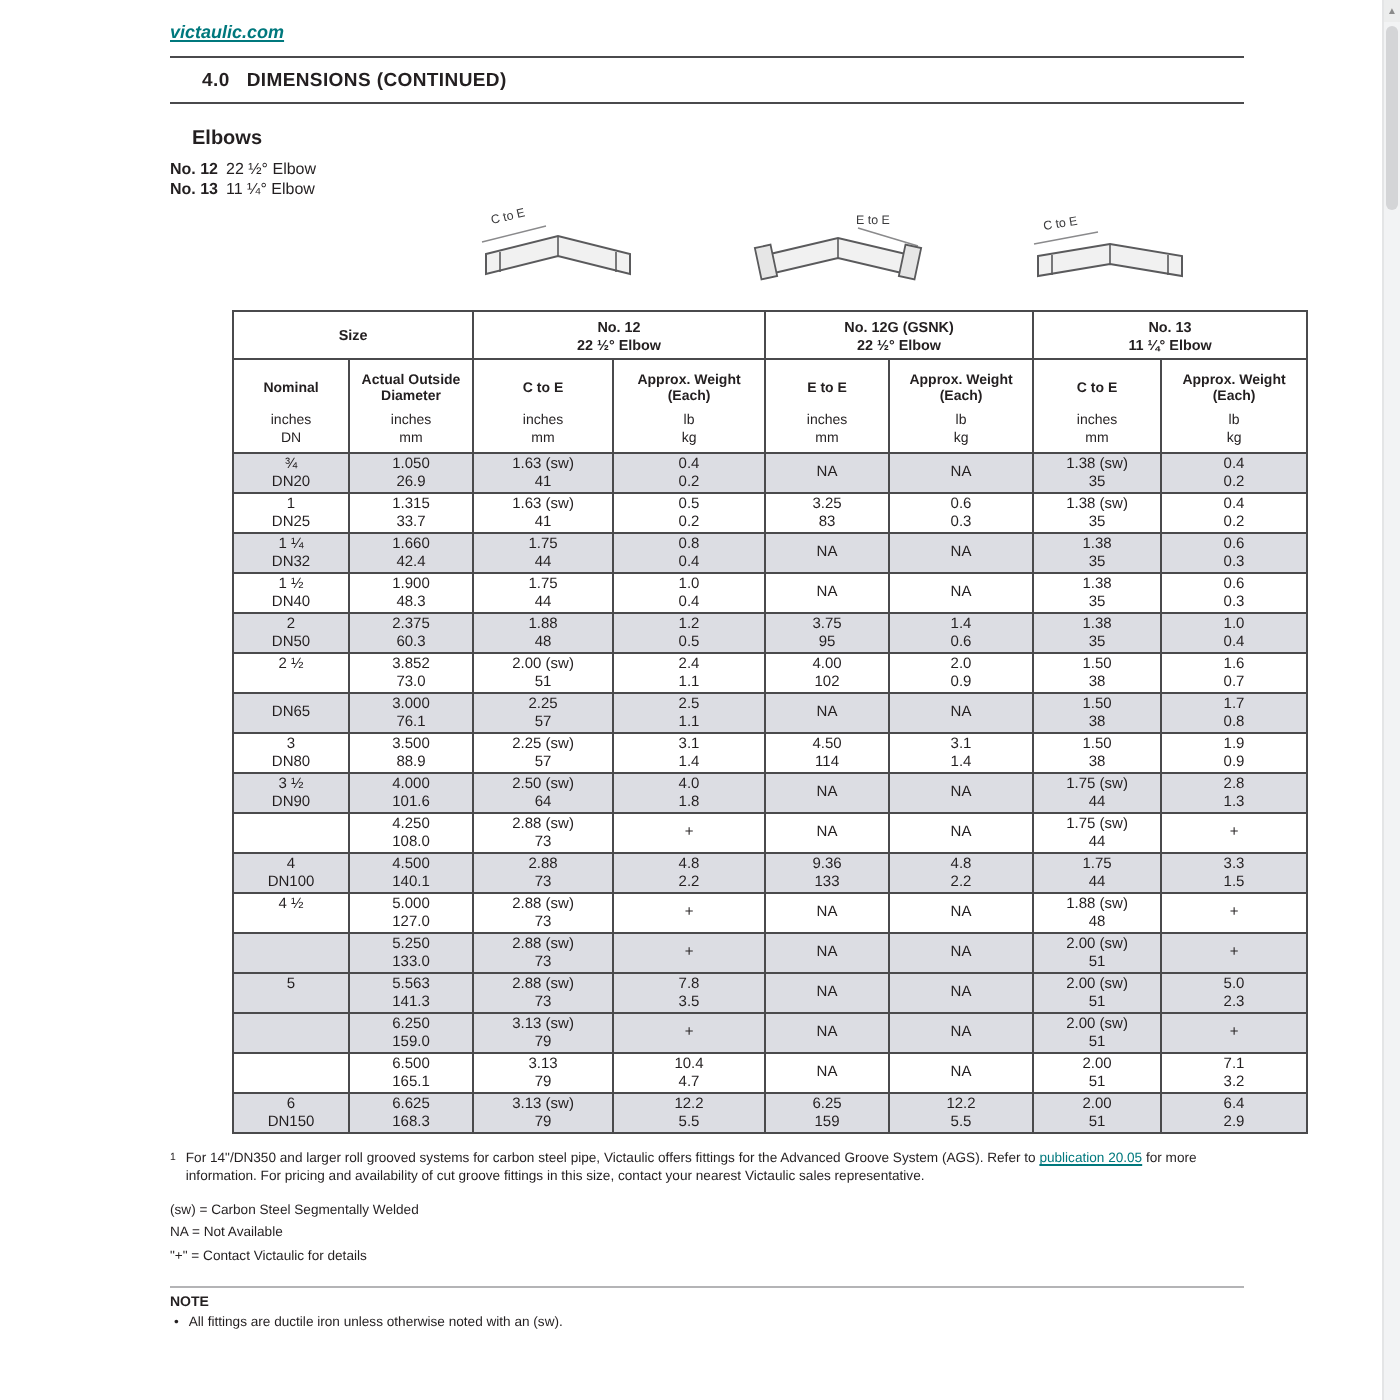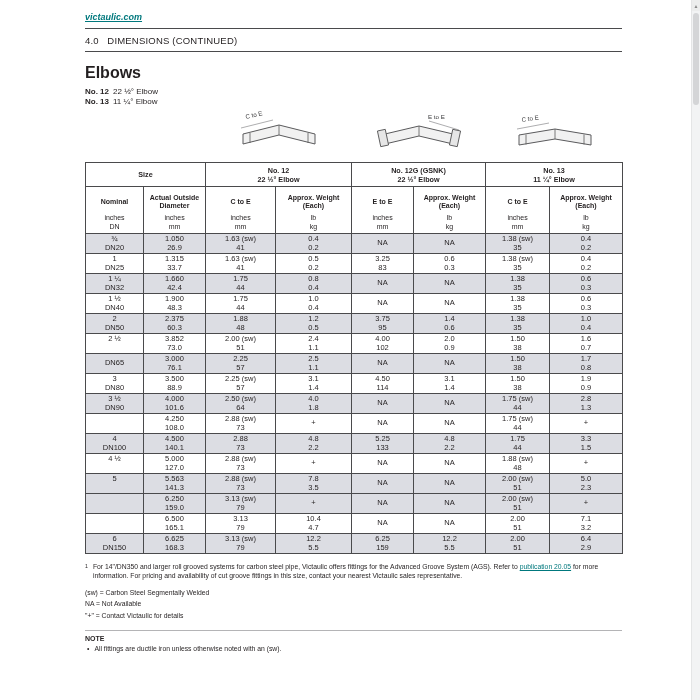--- a/index.html
+++ b/index.html
@@ -5,27 +5,27 @@
   html,body{margin:0;padding:0;}
   body{
     width:700px;height:700px;overflow:hidden;position:relative;
     background:#ffffff;color:#231f20;
     font-family:"Liberation Sans", sans-serif;
     -webkit-font-smoothing:antialiased;
   }
   .content{position:absolute;left:85px;top:6px;width:537px;}
   .site-link{display:inline-block;color:#00787d;font-weight:bold;font-size:9px;text-decoration:underline;cursor:pointer;font-style:italic;}
   .rule{height:1px;background:#4a4a4c;margin-top:4px;}
-  .section-title{font-weight:normal;font-size:9.5px;letter-spacing:.2px;margin:6px 0 5px;white-space:pre;}
-  .elbows-title{font-size:16px;font-weight:bold;margin:12px 0 5px;}
+  .section-title{font-weight:bold;font-size:9.5px;letter-spacing:.2px;margin:6px 16px 5px;white-space:pre;}
+  .elbows-title{font-size:10px;font-weight:bold;margin:12px 11px 5px;}
   .prod-line{font-size:8px;margin:1px 0;}
   .prod-no{font-weight:bold;margin-right:4px;}
   .diagrams{position:relative;height:48px;margin-top:4px;}
   .diag{position:absolute;top:0;}
-  table{border-collapse:collapse;table-layout:fixed;width:537px;margin-top:4px;}
+  table{border-collapse:collapse;table-layout:fixed;width:537px;margin-top:4px;margin-left:31px;}
   th,td{border:1px solid #4a4a4c;text-align:center;box-sizing:border-box;}
   .group-row th{height:24px;font-weight:bold;font-size:7.2px;line-height:9px;vertical-align:middle;background:#fff;}
   .colhead-row th{height:46px;padding:0;background:#fff;}
   .hwrap{height:46px;display:flex;flex-direction:column;padding:2px 1px;box-sizing:border-box;}
   .htitle{font-weight:bold;font-size:7px;line-height:8px;flex:1;display:flex;align-items:center;justify-content:center;}
   .hunit{font-weight:normal;font-size:7px;line-height:8.5px;}
   td{font-size:7.5px;line-height:8.5px;padding:1px 0;white-space:nowrap;vertical-align:middle;background:#fff;}
   tr.shaded td{background:#dcdde3;}
   .footnote{display:flex;margin-top:9px;font-size:6.8px;line-height:8.8px;width:537px;}
   .fn-marker{font-size:5.2px;margin-right:5px;margin-top:-1px;}
@@ -488,21 +488,21 @@
             </td>
             <td>
               <div>2.88</div>
               <div>73</div>
             </td>
             <td>
               <div>4.8</div>
               <div>2.2</div>
             </td>
             <td>
-              <div>5.25</div>
+              <div>9.36</div>
               <div>133</div>
             </td>
             <td>
               <div>4.8</div>
               <div>2.2</div>
             </td>
             <td>
               <div>1.75</div>
               <div>44</div>
             </td>
@@ -523,20 +523,42 @@
             <td>
               <div>2.88 (sw)</div>
               <div>73</div>
             </td>
             <td>+</td>
             <td>NA</td>
             <td>NA</td>
             <td>
               <div>1.88 (sw)</div>
               <div>48</div>
+            </td>
+            <td>+</td>
+          </tr>
+          <tr class="shaded">
+            <td>
+              <div>&nbsp;</div>
+              <div>&nbsp;</div>
+            </td>
+            <td>
+              <div>5.250</div>
+              <div>133.0</div>
+            </td>
+            <td>
+              <div>2.88 (sw)</div>
+              <div>73</div>
+            </td>
+            <td>+</td>
+            <td>NA</td>
+            <td>NA</td>
+            <td>
+              <div>2.00 (sw)</div>
+              <div>51</div>
             </td>
             <td>+</td>
           </tr>
           <tr class="shaded">
             <td>
               <div>5</div>
               <div>&nbsp;</div>
             </td>
             <td>
               <div>5.563</div>

